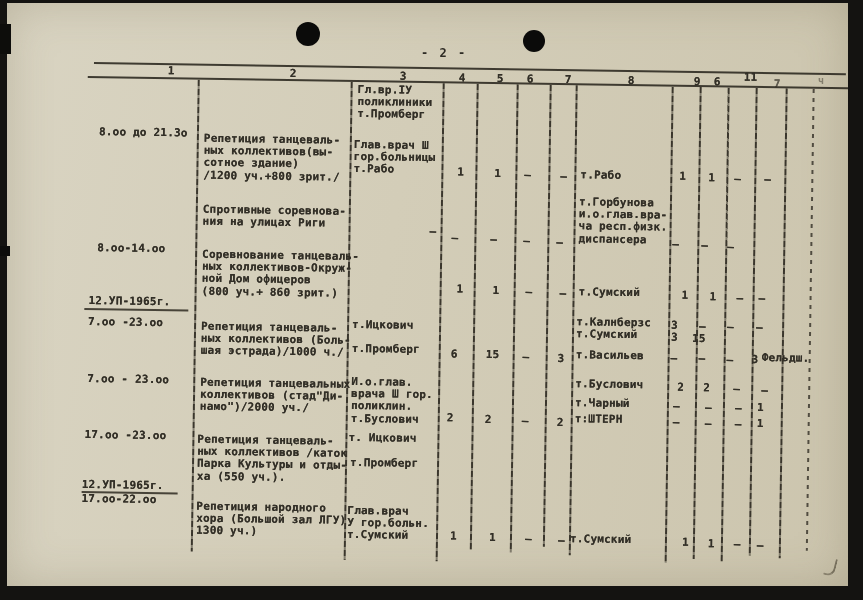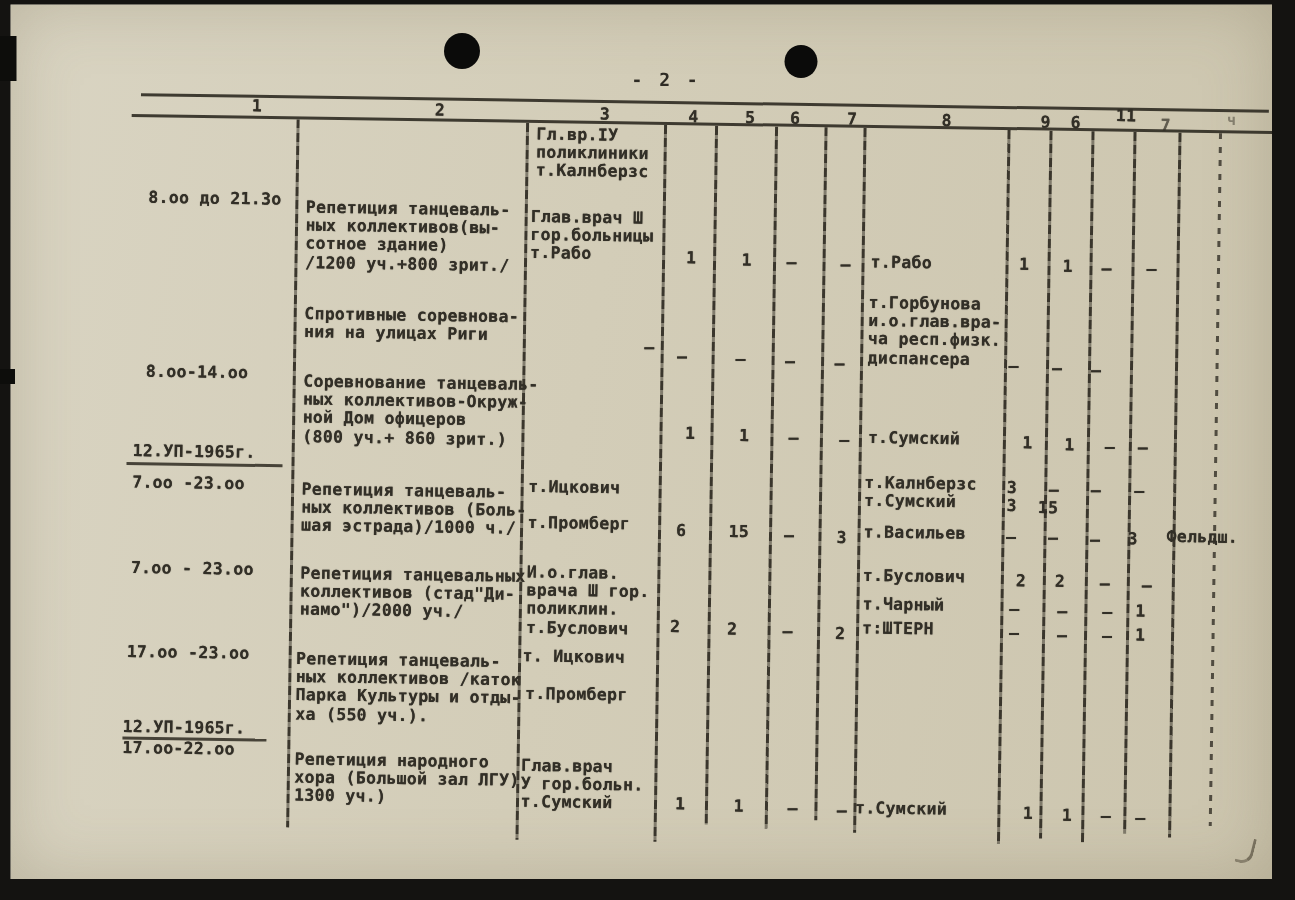--- a/index.html
+++ b/index.html
@@ -89,21 +89,21 @@
     <div class="cell hnum" style="left:439px;top:5px">6</div>
     <div class="cell hnum" style="left:477px;top:5px">7</div>
     <div class="cell hnum" style="left:540px;top:5px">8</div>
     <div class="cell hnum" style="left:606px;top:5px">9</div>
     <div class="cell hnum" style="left:626px;top:5px">6</div>
     <div class="cell hnum" style="left:656px;top:0">11</div>
     <div class="cell hnum dim" style="left:686px;top:6px">7</div>
 
     <div class="cell" style="left:270px;top:18px">Гл.вр.IУ
 поликлиники
-т.Калнберзс</div>
+т.Промберг</div>
 
     <div class="cell" style="left:12px;top:64px">8.оо до 21.3о</div>
     <div class="cell" style="left:117px;top:69px">Репетиция танцеваль-
 ных коллективов(вы-
 сотное здание)
 /1200 уч.+800 зрит./</div>
     <div class="cell" style="left:267px;top:73px">Глав.врач Ш
 гор.больницы
 т.Рабо</div>
     <div class="cell" style="left:371px;top:99px">1</div>
@@ -165,21 +165,21 @@
     <div class="cell" style="left:643px;top:250px">–</div>
     <div class="cell" style="left:672px;top:250px">–</div>
     <div class="cell" style="left:492px;top:259px">т.Сумский</div>
     <div class="cell" style="left:587px;top:261px">3</div>
     <div class="cell" style="left:608px;top:262px">15</div>
     <div class="cell" style="left:492px;top:280px">т.Васильев</div>
     <div class="cell" style="left:587px;top:282px">–</div>
     <div class="cell" style="left:615px;top:282px">–</div>
     <div class="cell" style="left:643px;top:283px">–</div>
     <div class="cell" style="left:668px;top:282px">3</div>
-    <div class="cell" style="left:694px;top:280px">Фельдш.</div>
+    <div class="cell" style="left:678px;top:280px">Фельдш.</div>
 
     <div class="cell" style="left:4px;top:311px">7.оо - 23.оо</div>
     <div class="cell" style="left:117px;top:313px">Репетиция танцевальных
 коллективов (стад"Ди-
 намо")/2000 уч./</div>
     <div class="cell" style="left:268px;top:310px">И.о.глав.
 врача Ш гор.
 поликлин.
 т.Буслович</div>
     <div class="cell" style="left:364px;top:345px">2</div>

